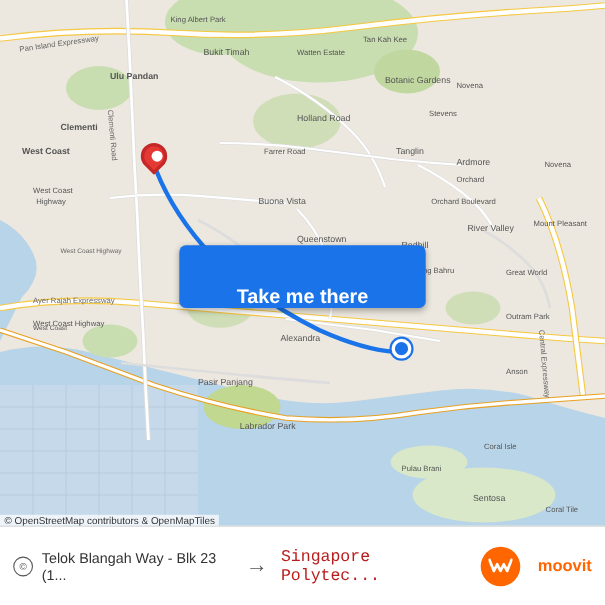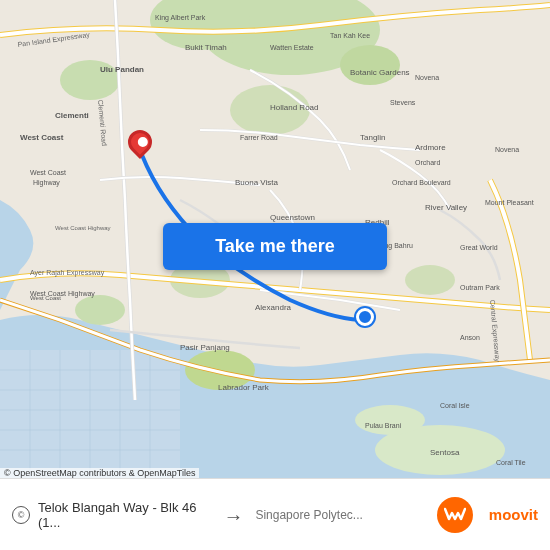--- a/index.html
+++ b/index.html
@@ -32,30 +32,30 @@
       top: 0; left: 0;
       width: 100%; height: 100%;
     }
 
     
     #take-me-there-btn {
       position: absolute;
       top: 223px;
       left: 163px;
       width: 224px;
-      height: 47px;
+      height: 57px;
       background: #1a73e8;
       border: none;
       border-radius: 6px;
       color: white;
       font-size: 18px;
       font-weight: 600;
       cursor: pointer;
       display: flex;
-      align-items: center;
+      align-items: flex-end;
       justify-content: center;
       box-shadow: 0 2px 6px rgba(0,0,0,0.3);
     }
 
     
     .map-pin-red {
       position: absolute;
       width: 24px;
       height: 32px;
     }
@@ -134,23 +134,24 @@
       color: #555;
       padding: 0 4px;
     }
     #to-stop {
       flex: 1;
       display: flex;
       flex-direction: column;
       gap: 2px;
     }
     #to-stop .to-label {
-      font-size: 12px;
-      color: #737373;
+      font-size: 15px;
+      color: #b91c1c;
       font-weight: 500;
+      font-family: Liberation Mono, monospace;
     }
 
     #osm-attribution {
       position: absolute;
       bottom: 0;
       left: 0;
       background: rgba(255,255,255,0.7);
       font-size: 9px;
       color: #333;
       padding: 0 4px;
@@ -308,21 +309,21 @@
     </div>
   </div>
 
   <div id="bottom-bar">
 
     <div style="display:flex;align-items:center;gap:4px;">
       <div style="width:18px;height:18px;border:1.5px solid #555;border-radius:50%;display:flex;align-items:center;justify-content:center;font-size:9px;color:#555;">©</div>
     </div>
 
     <div id="from-stop">
-      <div class="from-label">Telok Blangah Way - Blk 46 (1...</div>
+      <div class="from-label">Telok Blangah Way - Blk 23 (1...</div>
     </div>
 
     <div id="arrow-icon">→</div>
 
     <div id="to-stop">
       <div class="to-label">Singapore Polytec...</div>
     </div>
 
     <div id="moovit-logo">
       <div class="moovit-circle">

